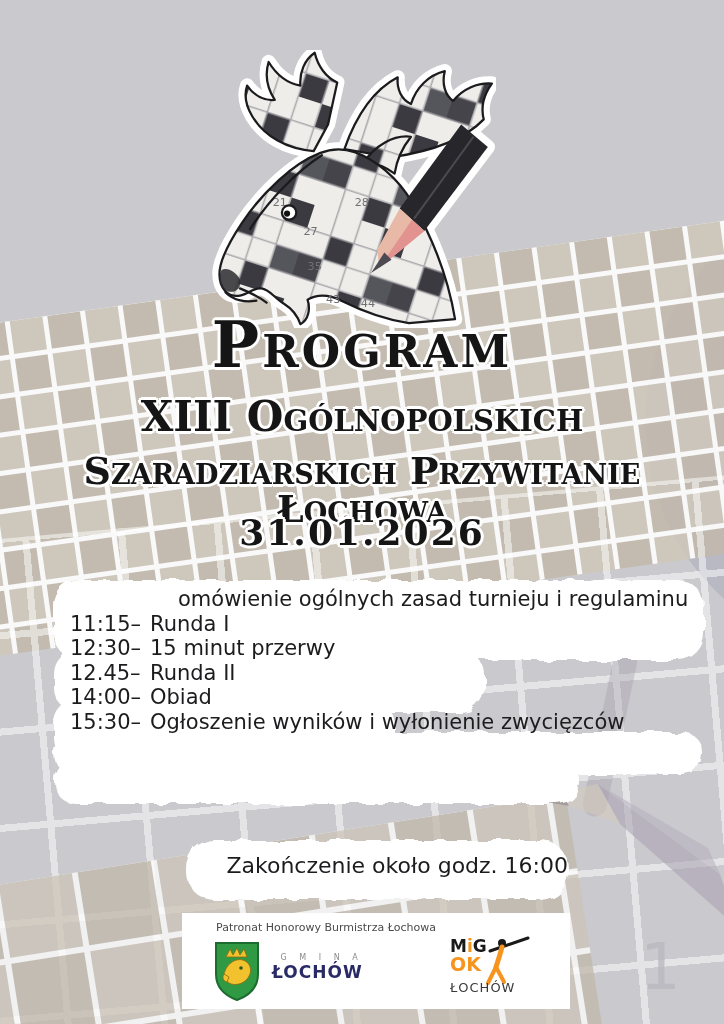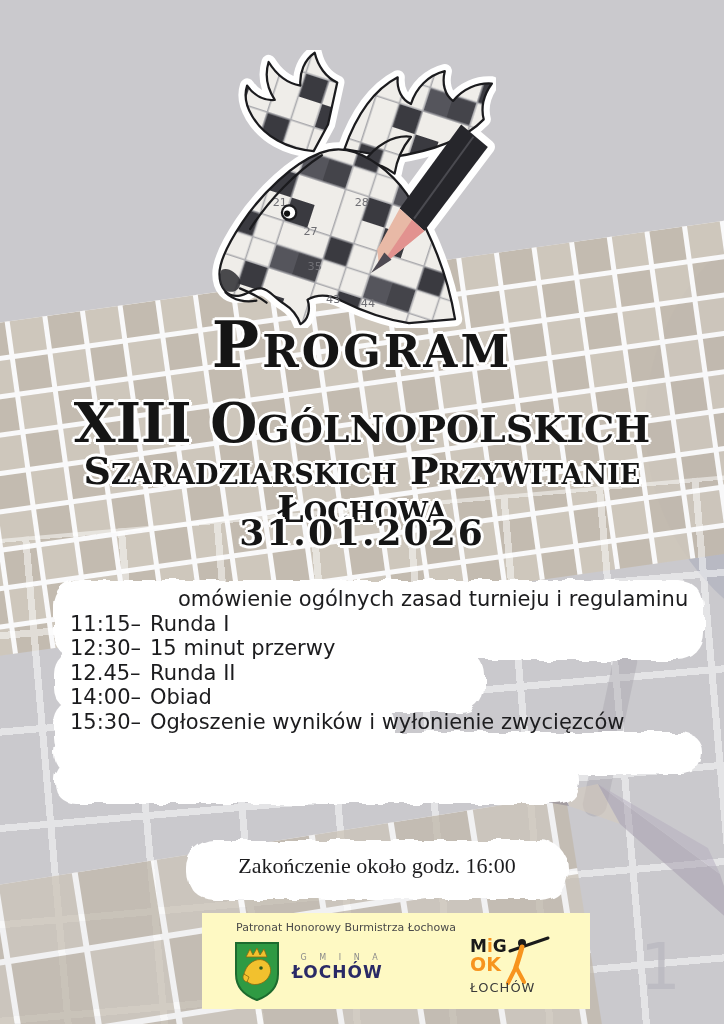--- a/index.html
+++ b/index.html
@@ -57,38 +57,38 @@
   .halo{
     color:#151515;
     text-shadow:
       -2px -2px 0 #fff, 2px -2px 0 #fff, -2px 2px 0 #fff, 2px 2px 0 #fff,
       0 -3px 0 #fff, 0 3px 0 #fff, -3px 0 0 #fff, 3px 0 0 #fff;
   }
   .title-block{position:absolute; left:0; width:724px; text-align:center;}
   .t-program{top:314px; font-family:"DejaVu Serif", serif; font-variant:small-caps;
     font-size:63px; font-weight:bold; letter-spacing:3px; line-height:1;}
   .t-sub1{top:396px; font-family:"DejaVu Serif", serif; font-variant:small-caps;
-    font-size:54px; font-weight:bold; line-height:1;}
+    font-size:42px; font-weight:bold; line-height:1;}
   .t-sub2{top:452px; font-family:"DejaVu Serif", serif; font-variant:small-caps;
     font-size:38px; font-weight:bold; line-height:1;}
   .t-date{top:514px; font-family:"DejaVu Serif", serif;
     font-size:36px; font-weight:bold; letter-spacing:2px; line-height:1;}
   
   .blobs{position:absolute; left:0; top:0; width:724px; height:1024px;}
   
   .schedule{position:absolute; left:70px; top:587px; width:630px;
     font-size:21px; color:#1c1c1e; line-height:24.6px;}
   .srow{display:flex;}
   .srow .time{width:80px; flex:0 0 80px;}
   .srow.cont{padding-left:108px;}
   
-  .closing{position:absolute; left:186px; top:853px; width:382px; text-align:center;
-    font-size:22px; color:#1c1c1e;font-family:Liberation Serif, serif;}
-  
-  .footer{position:absolute; left:182px; top:913px; width:388px; height:96px; background:#fef9c3;margin-left:20px;}
+  .closing{position:absolute; left:186px; top:853px; width:382px; text-align:right;
+    font-size:22px; color:#1c1c1e;}
+  
+  .footer{position:absolute; left:182px; top:913px; width:388px; height:96px; background:#ffffff;}
   .patronage{position:absolute; left:34px; top:8px; font-size:11px; color:#4a4a4a;}
   .crest{position:absolute; left:32px; top:28px;}
   .gmina{position:absolute; left:90px; top:40px; text-align:right;}
   .gmina .g-label{font-size:8px; letter-spacing:5px; color:#8a8a8a;}
   .gmina .g-name{font-size:17px; font-weight:bold; color:#2a2a66; letter-spacing:1px;}
   .mgok{position:absolute; left:268px; top:22px;}
 </style>
 </head>
 <body>
 

